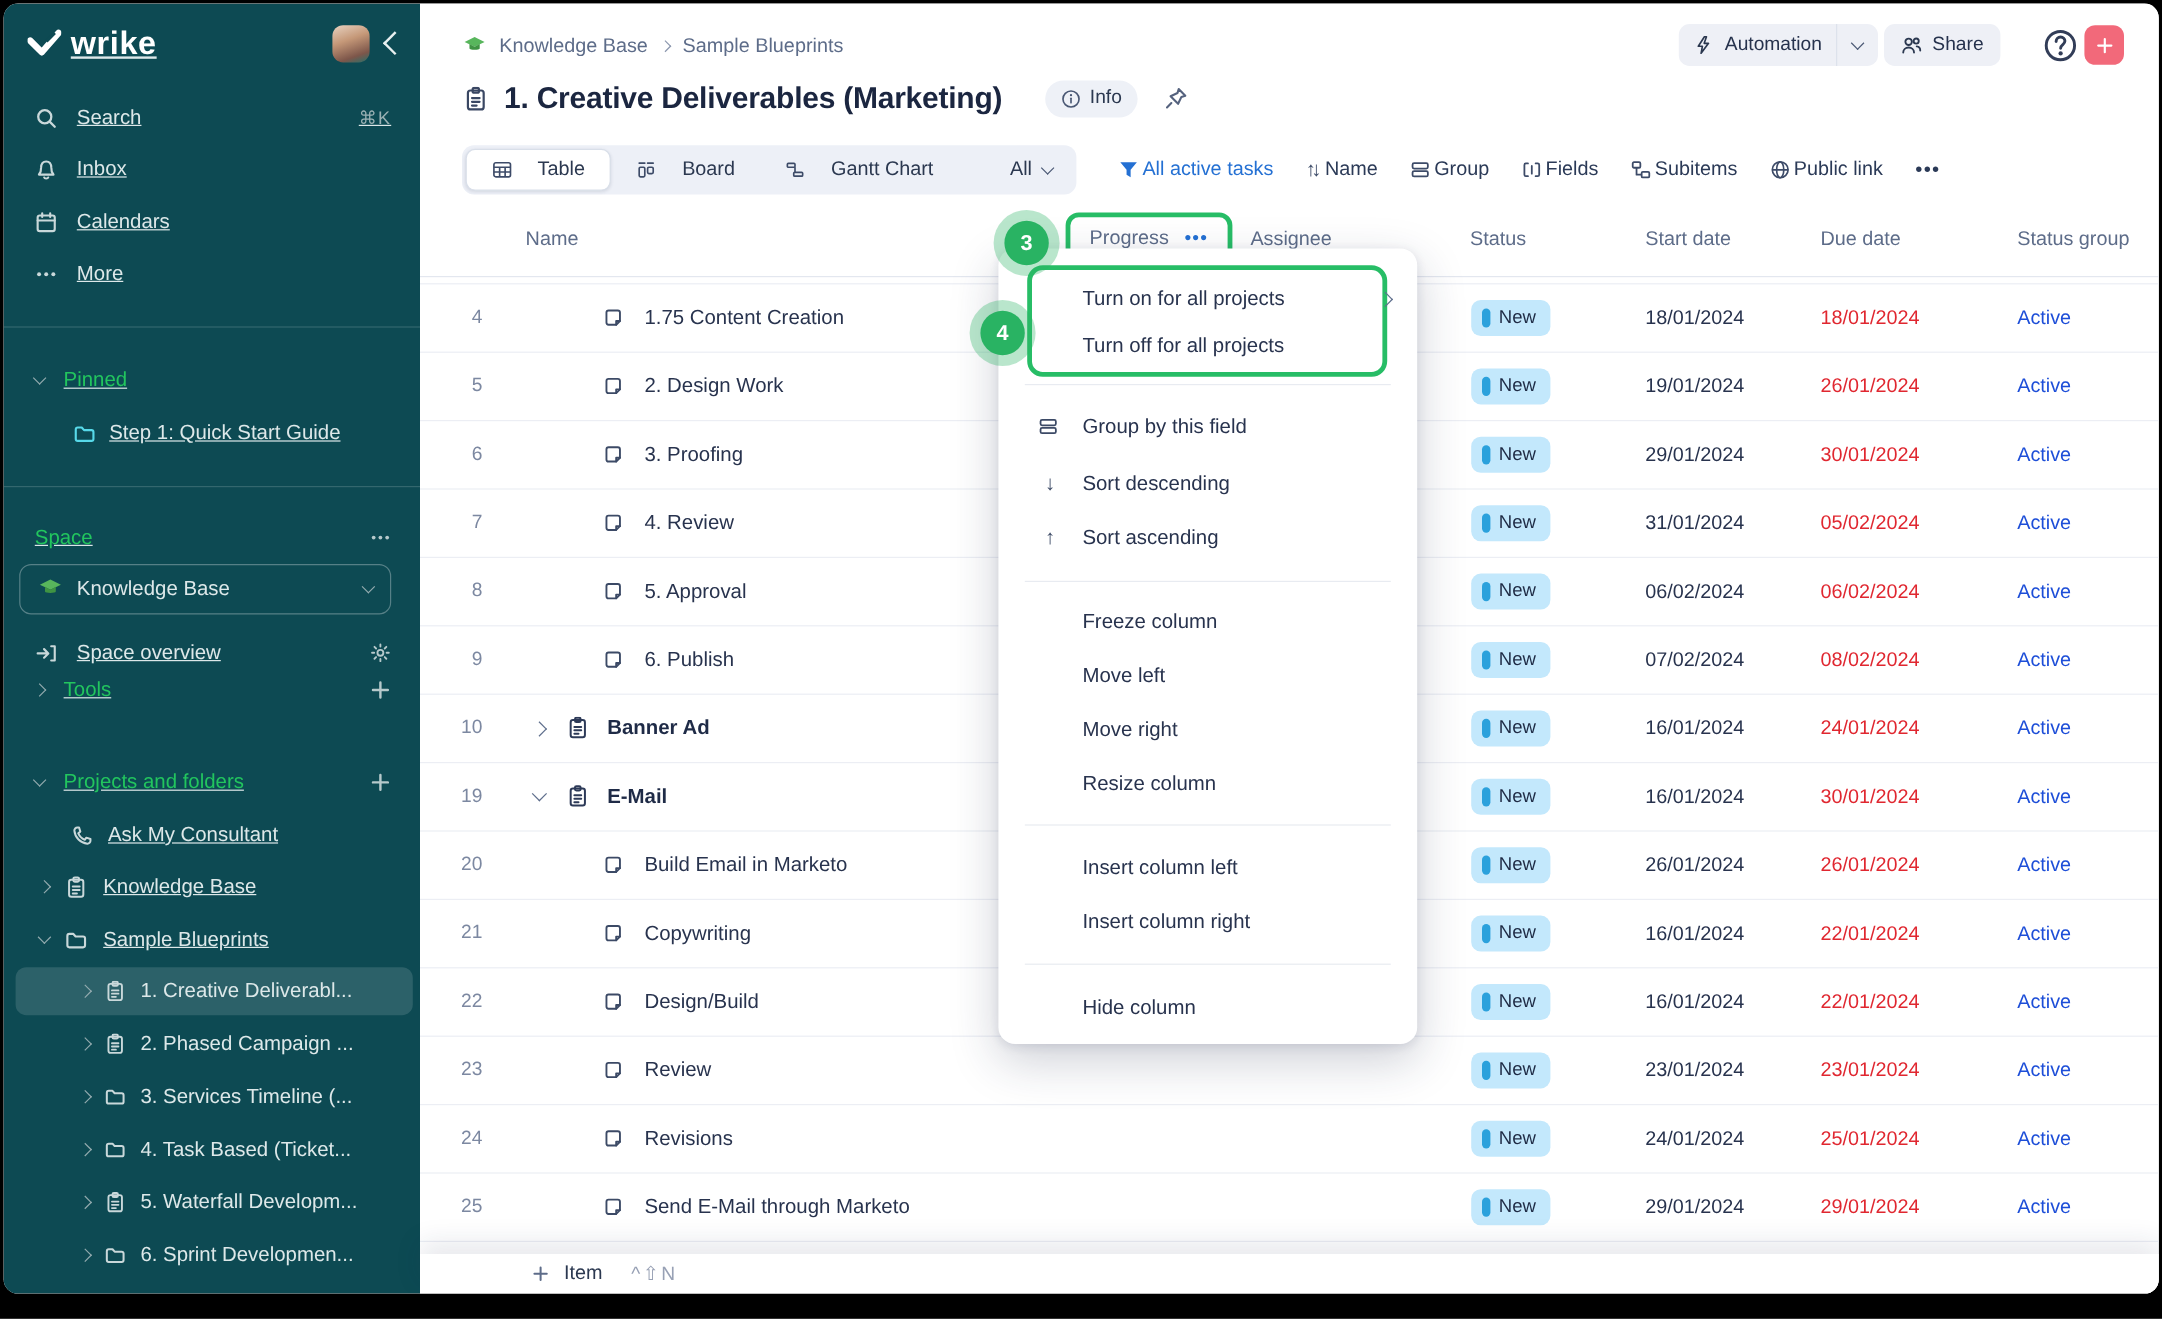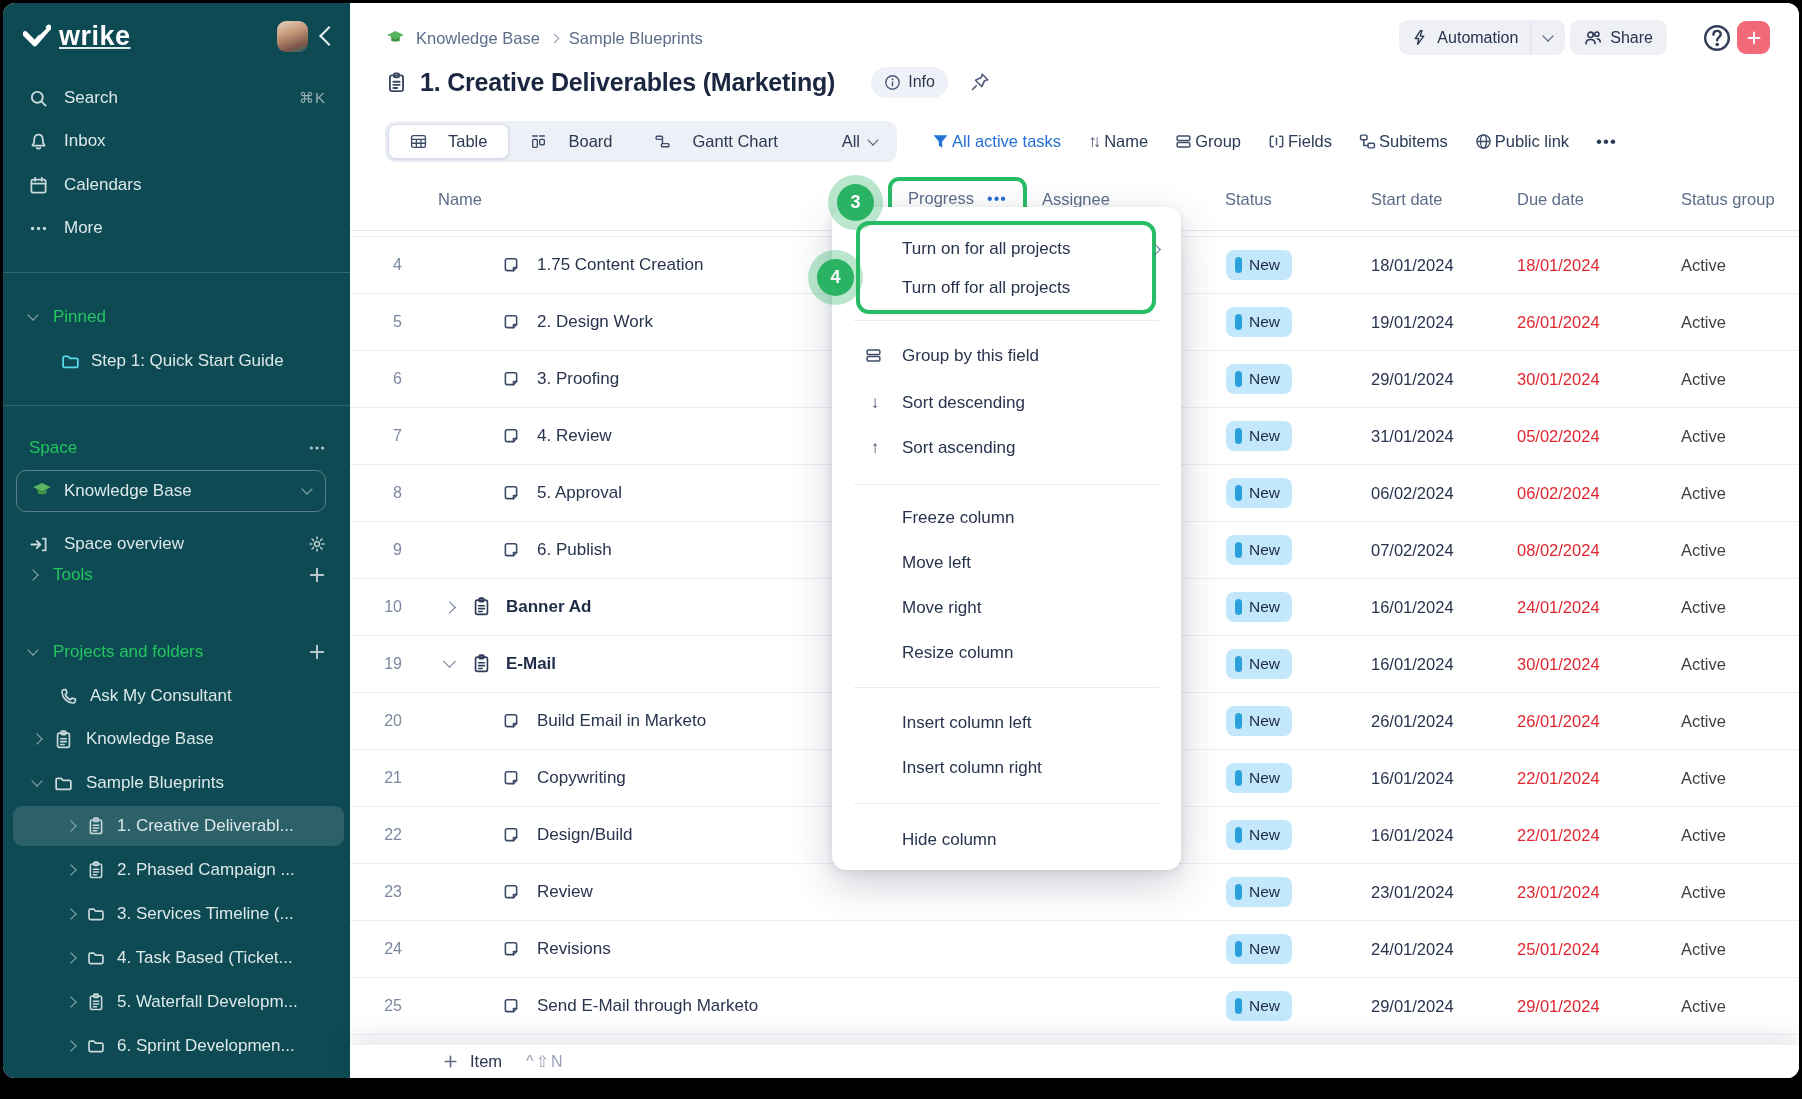--- a/index.html
+++ b/index.html
@@ -3,21 +3,21 @@
 <meta charset="utf-8">
 <style>
   html,body{margin:0;padding:0;}
   body{width:1802px;height:1099px;background:#000;position:relative;overflow:hidden;
        font-family:"Liberation Sans","DejaVu Sans",sans-serif;}
   .window{position:absolute;left:3px;top:3px;width:1796px;height:1075px;background:#fff;
           border-radius:12px;overflow:hidden;display:flex;}
   
   .sidebar{width:347px;flex:none;background:#0d4a53;position:relative;color:#dde8e9;}
   .srow{position:absolute;left:0;right:0;height:44px;display:flex;align-items:center;
-        padding:0 24px 0 26px;box-sizing:border-box;gap:16px;font-size:17px;}
+        padding:0 24px 0 26px;box-sizing:border-box;gap:16px;font-size:17px;text-decoration:underline;}
   .sic{width:19px;height:19px;color:#c9d8da;flex:none;}
   .slabel{color:#dde8e9;white-space:nowrap;}
   .slabel.muted{color:#22c55e;}
   .skbd{margin-left:auto;color:#9ab1b4;font-size:15px;letter-spacing:1px;}
   .sright{margin-left:auto;color:#b6c9cb;width:18px;height:18px;}
   .cv{display:inline-block;width:7px;height:7px;border-right:1.8px solid #93abaf;
       border-bottom:1.8px solid #93abaf;flex:none;}
   .cv.down{transform:rotate(45deg);margin-top:-4px;}
   .cv.right{transform:rotate(-45deg);}
   .sdiv{position:absolute;left:0;right:0;height:1px;background:rgba(255,255,255,0.16);}
@@ -96,21 +96,21 @@
   .rname{position:absolute;line-height:56px;font-size:17px;color:#28334e;white-space:nowrap;}
   .trow.task .rname{left:187px;}
   .trow.project .rname{left:156px;font-weight:700;color:#1f2b47;}
   .badge{position:absolute;left:876px;top:13px;height:30px;background:#c3e8fc;border-radius:8px;
          display:flex;align-items:center;gap:7px;padding:0 12px 0 9px;font-size:15.5px;color:#1e2a44;}
   .bbar{width:7px;height:16px;border-radius:3.5px;background:#2ba1dc;}
   .badge.inprogress{background:#b9f0e9;}
   .badge.inprogress .bbar{background:#16b8aa;}
   .dstart{position:absolute;left:1021px;line-height:56px;font-size:16.5px;color:#28334e;}
   .ddue{position:absolute;left:1167px;line-height:56px;font-size:16.5px;color:#e02730;}
-  .dgroup{position:absolute;left:1331px;line-height:56px;font-size:16.5px;color:#404040;}
+  .dgroup{position:absolute;left:1331px;line-height:56px;font-size:16.5px;color:#1d4ed8;}
   
   .pbox{position:absolute;left:538px;top:174px;width:139px;height:43px;border:4px solid #27bd66;
         border-radius:11px;display:flex;align-items:center;gap:13px;padding-left:16px;
         box-sizing:border-box;z-index:6;font-size:16.5px;color:#5d6c89;background:#fff;}
   .pdots{color:#2470d3;font-size:16px;letter-spacing:1px;}
   .menu{position:absolute;left:482px;top:204px;width:349px;height:663px;background:#fff;
         border-radius:14px;box-shadow:0 14px 40px rgba(30,42,74,.22),0 2px 8px rgba(30,42,74,.10);
         z-index:7;}
   .mi{position:absolute;left:0;right:0;height:30px;line-height:30px;padding-left:70px;
       font-size:17px;color:#28334e;box-sizing:border-box;}

